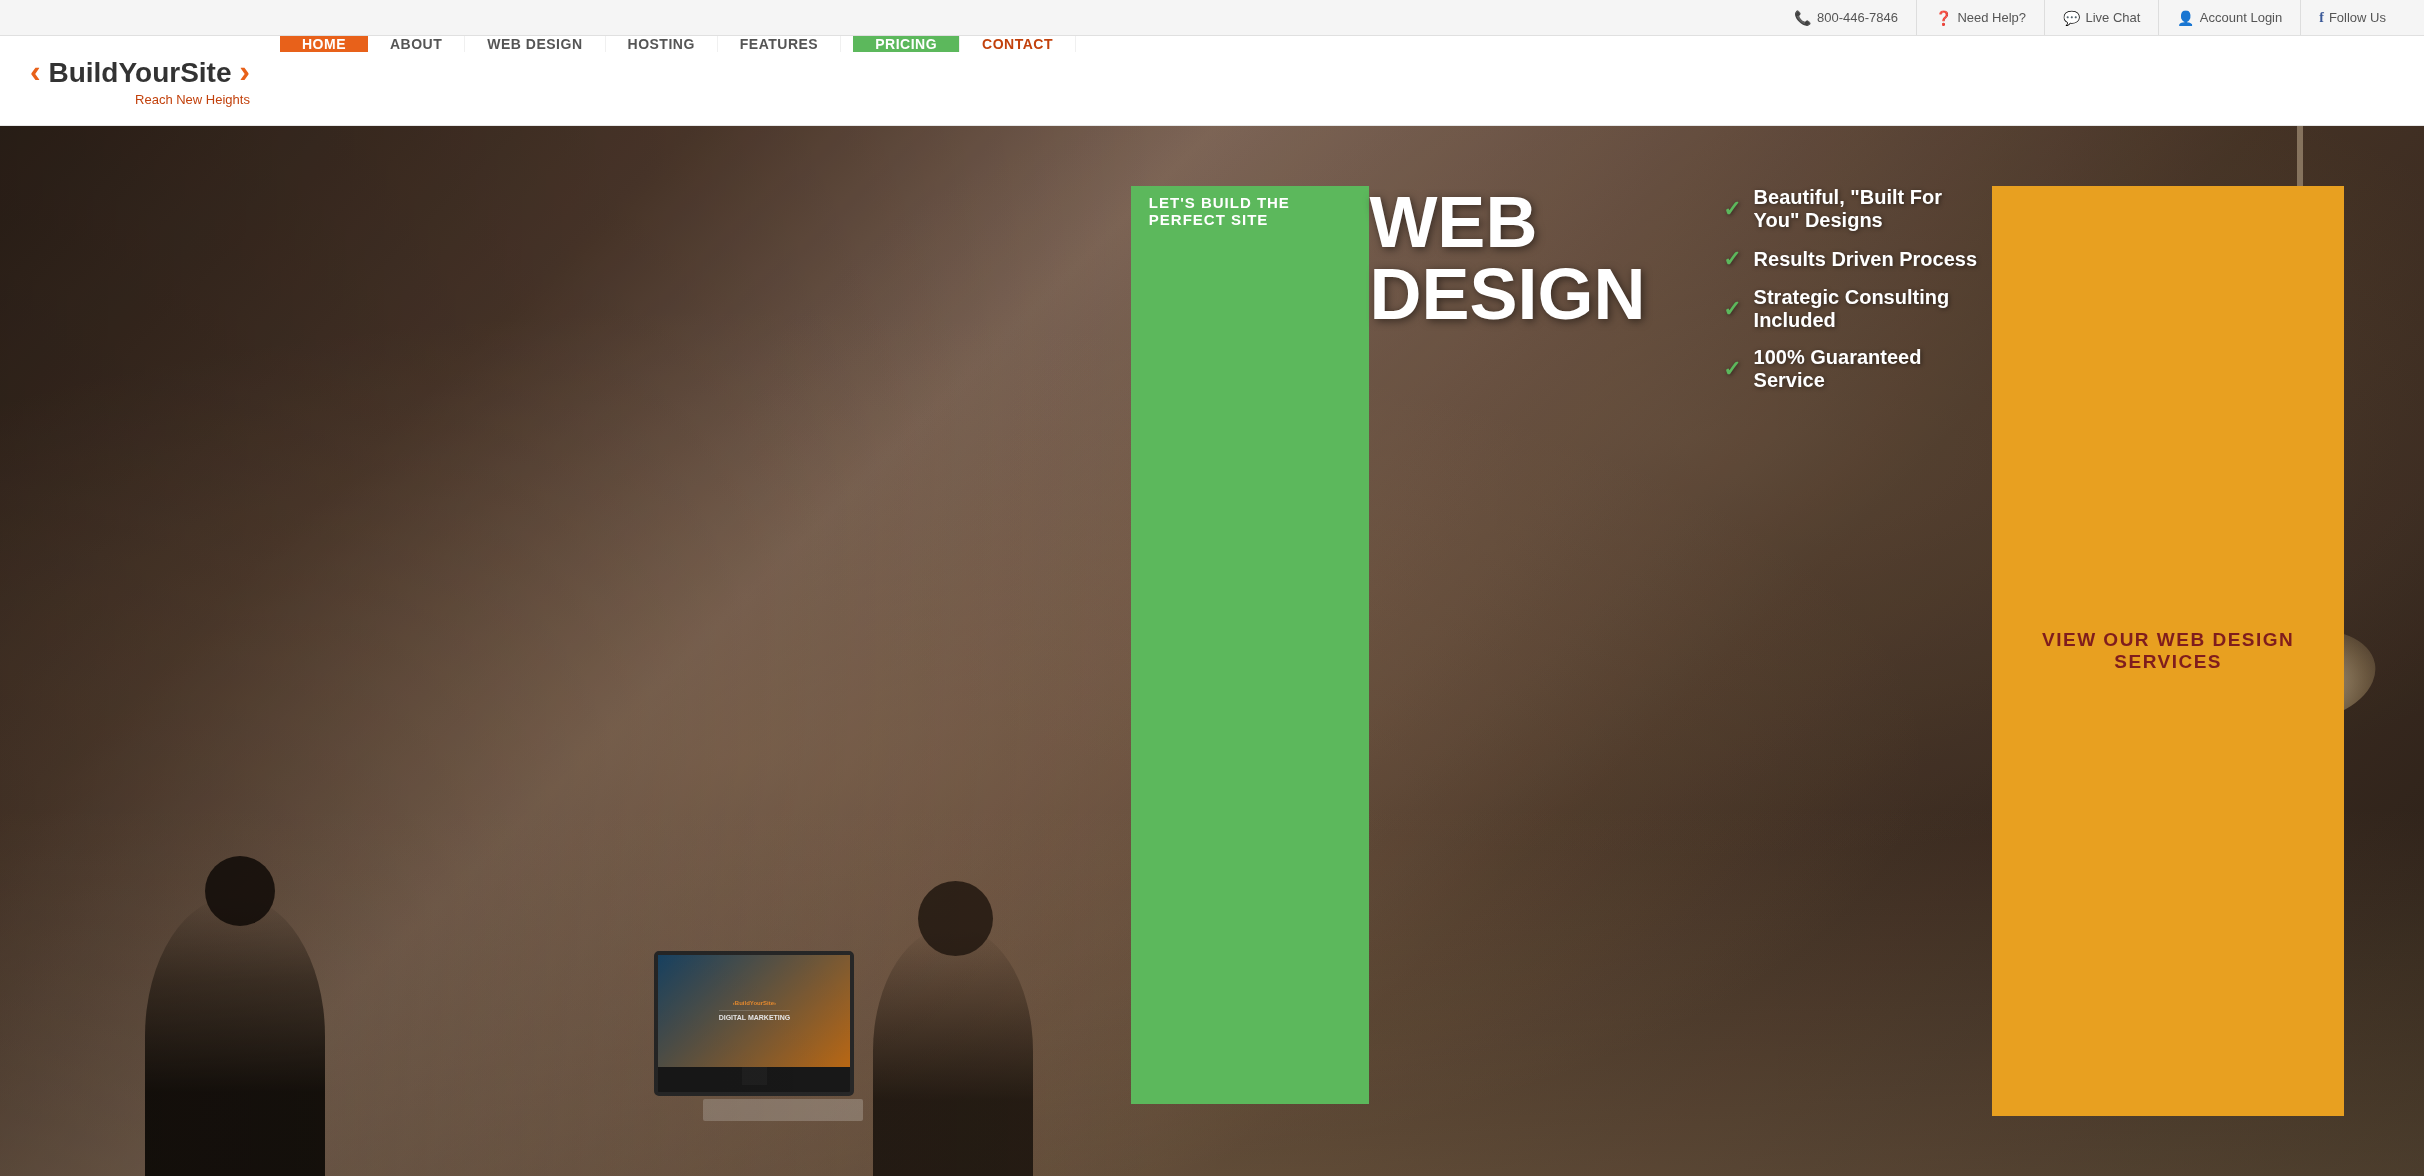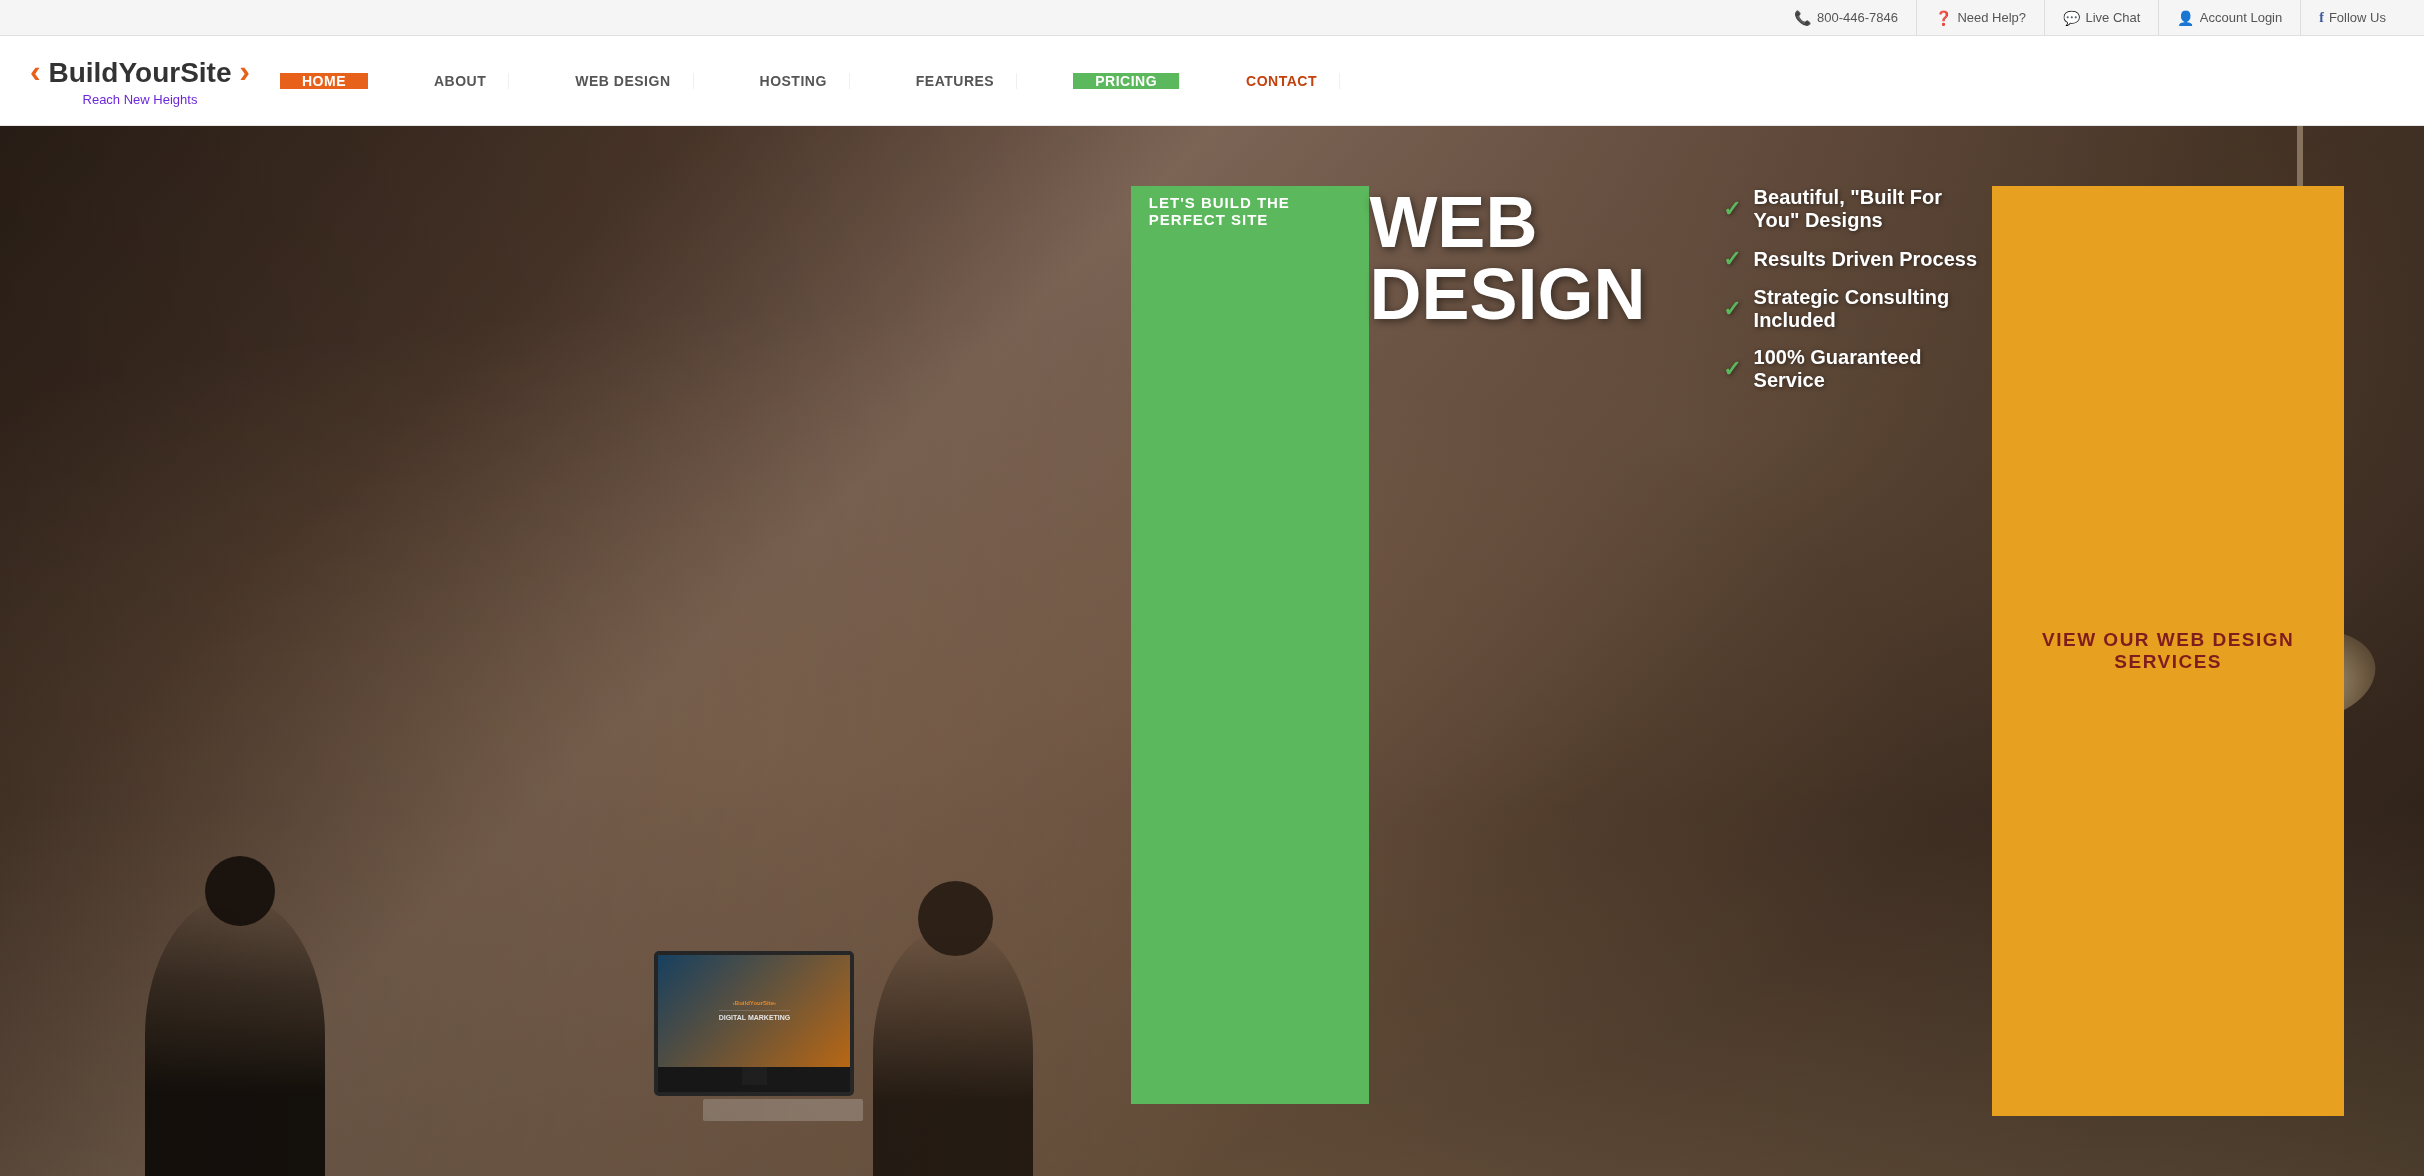--- a/index.html
+++ b/index.html
@@ -47,29 +47,28 @@
       font-weight: 700;
       color: #333;
       line-height: 1.1;
     }
     .logo-brackets {
       color: #e8611a;
       font-size: 32px;
     }
     .logo-subtitle {
       font-size: 13px;
-      color: #6d28d9;
-      text-align: center;
+      color: #c2410c;
+      text-align: right;
       margin-top: 2px;
     }
     .nav {
       display: flex;
-      align-items: center;
+      align-items: flex-start;
       flex: 1;
-      gap: 44px;
     }
     .nav-item {
       display: flex;
       align-items: center;
       padding: 0 22px;
       font-size: 14px;
       font-weight: 600;
       color: #555;
       text-transform: uppercase;
       letter-spacing: 0.5px;

